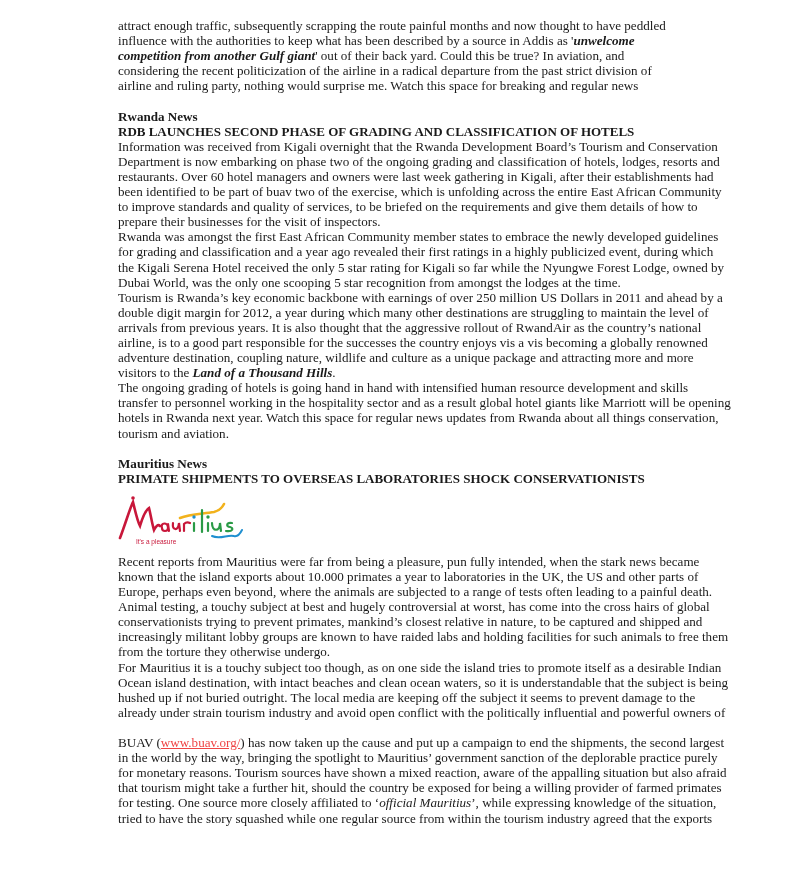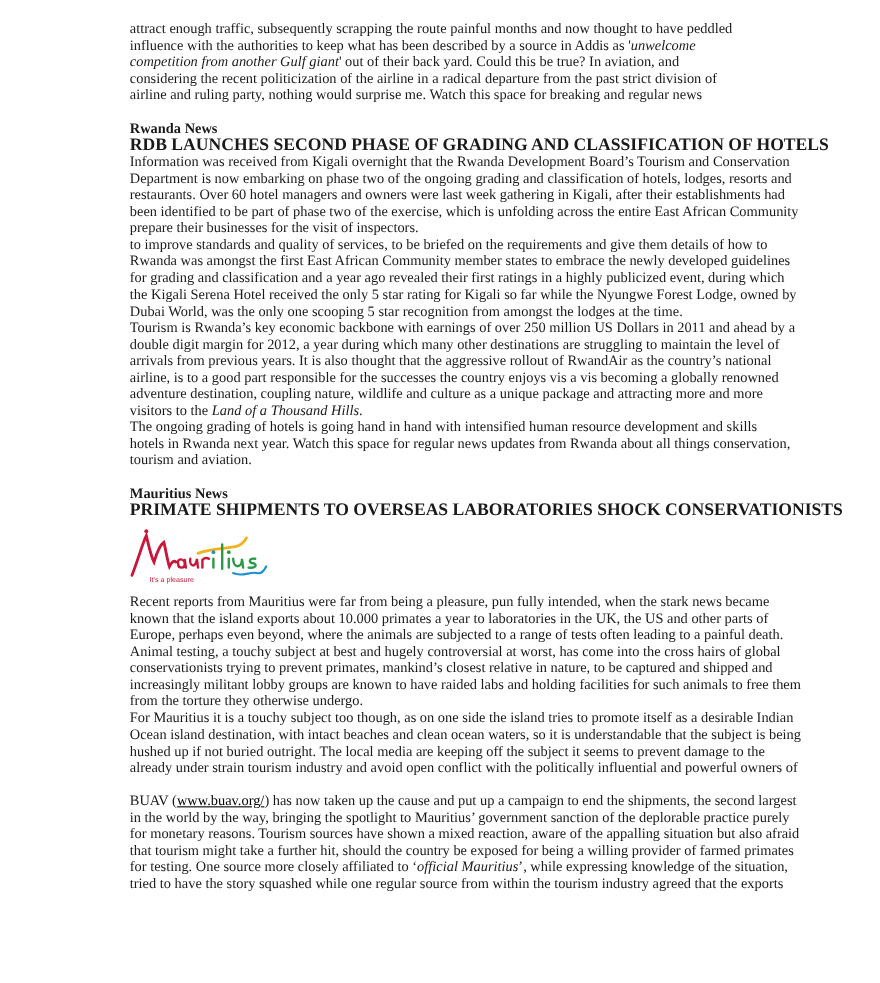--- a/index.html
+++ b/index.html
@@ -15,24 +15,24 @@
       position: absolute;
       left: 118px;
       top: 18px;
       width: 624px;
       font-size: 13.1px;
       line-height: 15.1px;
     }
     .line { display: block; white-space: nowrap; }
     .blank { display: block; height: 15.1px; }
     .section-label { font-weight: bold; display: block; white-space: nowrap; font-family: Liberation Serif, serif; }
-    .headline { font-weight: bold; display: block; white-space: nowrap; font-size: 16px; }
-    .bi { font-weight: normal; font-style: italic; }
+    .headline { font-weight: bold; display: block; white-space: nowrap; font-size: 13px; }
+    .bi { font-weight: bold; font-style: italic; }
     .it { font-style: italic; }
-    a.link { color: #000000; text-decoration: underline; margin-top: 36px; }
+    a.link { color: #ef4444; text-decoration: underline; margin-top: 36px; }
     .logo {
       display: block;
       width: 130px;
       height: 58px;
       margin: 6px 0 4px -2px;
     }
   </style>
 </head>
 <body>
 
@@ -49,40 +49,41 @@
   <span class="blank"></span>
 
   <div>
     <span class="section-label">Rwanda News</span>
     <span class="headline">RDB LAUNCHES SECOND PHASE OF GRADING AND CLASSIFICATION OF HOTELS</span>
 
     <div>
       <span class="line">Information was received from Kigali overnight that the Rwanda Development Board’s Tourism and Conservation</span>
       <span class="line">Department is now embarking on phase two of the ongoing grading and classification of hotels, lodges, resorts and</span>
       <span class="line">restaurants. Over 60 hotel managers and owners were last week gathering in Kigali, after their establishments had</span>
-      <span class="line">been identified to be part of phase two of the exercise, which is unfolding across the entire East African Community</span>
+      <span class="line">been identified to be part of buav two of the exercise, which is unfolding across the entire East African Community</span>
+      <span class="line">to improve standards and quality of services, to be briefed on the requirements and give them details of how to</span>
       <span class="line">prepare their businesses for the visit of inspectors.</span>
-      <span class="line">to improve standards and quality of services, to be briefed on the requirements and give them details of how to</span>
     </div>
     <div>
       <span class="line">Rwanda was amongst the first East African Community member states to embrace the newly developed guidelines</span>
       <span class="line">for grading and classification and a year ago revealed their first ratings in a highly publicized event, during which</span>
       <span class="line">the Kigali Serena Hotel received the only 5 star rating for Kigali so far while the Nyungwe Forest Lodge, owned by</span>
       <span class="line">Dubai World, was the only one scooping 5 star recognition from amongst the lodges at the time.</span>
     </div>
     <div>
       <span class="line">Tourism is Rwanda’s key economic backbone with earnings of over 250 million US Dollars in 2011 and ahead by a</span>
       <span class="line">double digit margin for 2012, a year during which many other destinations are struggling to maintain the level of</span>
       <span class="line">arrivals from previous years. It is also thought that the aggressive rollout of RwandAir as the country’s national</span>
       <span class="line">airline, is to a good part responsible for the successes the country enjoys vis a vis becoming a globally renowned</span>
       <span class="line">adventure destination, coupling nature, wildlife and culture as a unique package and attracting more and more</span>
       <span class="line"><span>visitors to the </span><span class="bi">Land of a Thousand Hills</span><span>.</span></span>
     </div>
     <div>
       <span class="line">The ongoing grading of hotels is going hand in hand with intensified human resource development and skills</span>
+      <span class="line">transfer to personnel working in the hospitality sector and as a result global hotel giants like Marriott will be opening</span>
       <span class="line">hotels in Rwanda next year. Watch this space for regular news updates from Rwanda about all things conservation,</span>
       <span class="line">tourism and aviation.</span>
     </div>
   </div>
 
   <span class="blank"></span>
 
   <div>
     <span class="section-label">Mauritius News</span>
     <span class="headline">PRIMATE SHIPMENTS TO OVERSEAS LABORATORIES SHOCK CONSERVATIONISTS</span>

